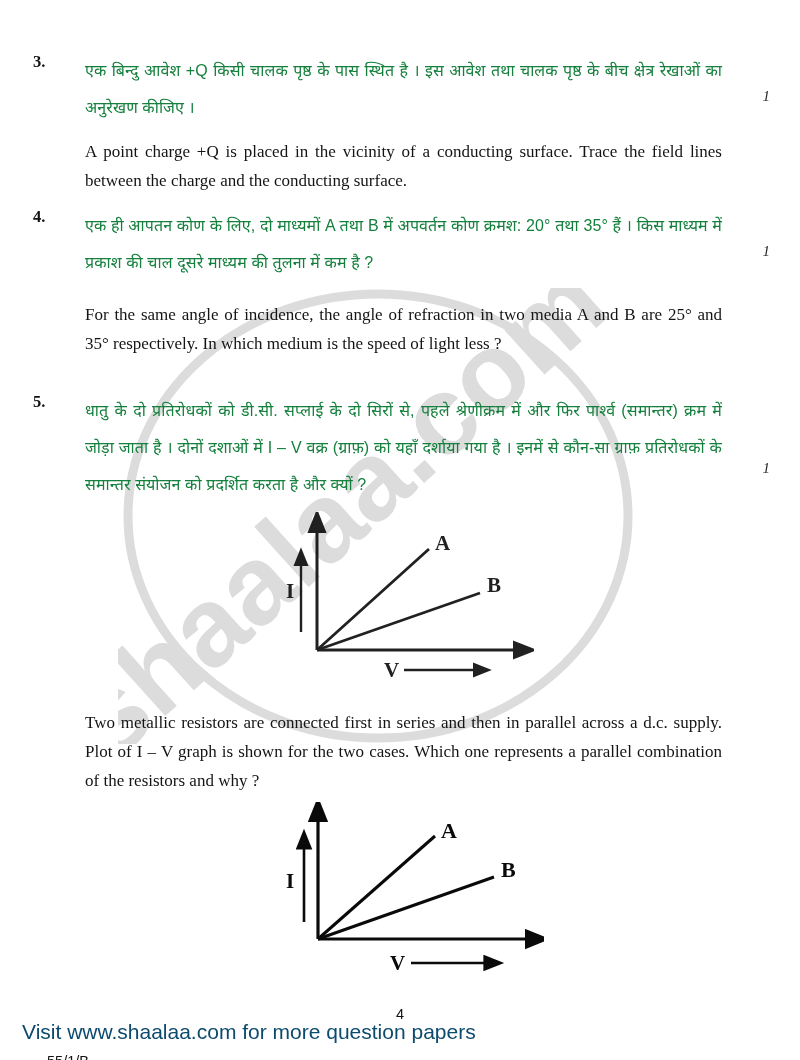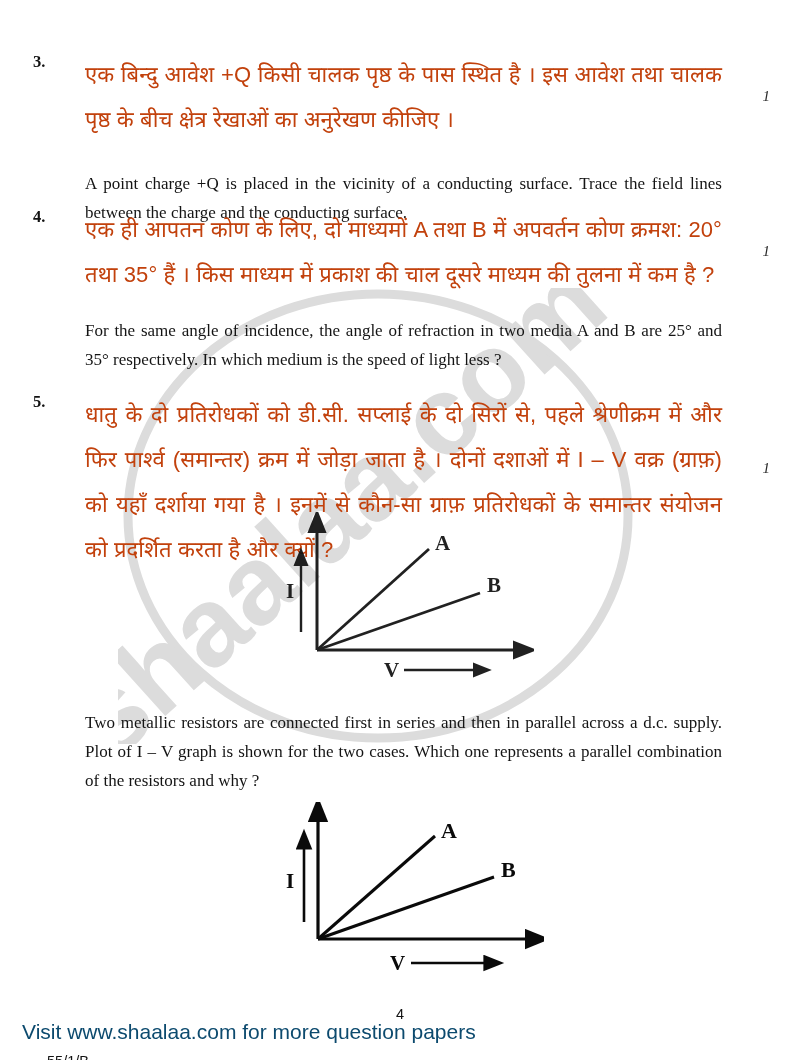--- a/index.html
+++ b/index.html
@@ -57,23 +57,23 @@
     right: 30px;
     font-style: italic;
     font-size: 15px;
     font-family: "Liberation Serif", "DejaVu Serif", serif;
     color: #2a2a2a;
   }
 
   
   .hi {
     font-family: "Liberation Sans", "DejaVu Sans", sans-serif;
-    font-size: 22px;
-    line-height: 45px;
-    color: #c2410c;
+    font-size: 16px;
+    line-height: 37px;
+    color: #15803d;
     text-align: justify;
     text-justify: inter-word;
     letter-spacing: 0.1px;
   }
 
   
   .en {
     font-family: "Liberation Serif", "DejaVu Serif", serif;
     font-size: 17px;
     line-height: 29px;
@@ -131,21 +131,21 @@
     <svg viewBox="0 0 520 456" xmlns="http://www.w3.org/2000/svg">
       <ellipse cx="260" cy="228" rx="250" ry="222" fill="none" stroke="#dcdcdc" stroke-width="9"></ellipse>
       <text x="245" y="250" transform="rotate(-42 245 250)" text-anchor="middle" font-family="Liberation Sans, DejaVu Sans, sans-serif" font-size="112" font-weight="bold" fill="#dcdcdc">shaalaa.com</text>
     </svg>
   </div>
 
   <div class="qblock" style="top:52px;">
     <div class="qnum">3.</div>
     <div class="qbody">
       <div class="hi">एक बिन्दु आवेश +Q किसी चालक पृष्ठ के पास स्थित है । इस आवेश तथा चालक पृष्ठ के बीच क्षेत्र रेखाओं का अनुरेखण कीजिए ।</div>
-      <div class="en" style="margin-top:27px;">A point charge +Q is placed in the vicinity of a conducting surface. Trace the field lines between the charge and the conducting surface.</div>
+      <div class="en" style="margin-top:11px;">A point charge +Q is placed in the vicinity of a conducting surface. Trace the field lines between the charge and the conducting surface.</div>
     </div>
     <div class="mark" style="top:36px;">1</div>
   </div>
 
   <div class="qblock" style="top:207px;">
     <div class="qnum">4.</div>
     <div class="qbody">
       <div class="hi">एक ही आपतन कोण के लिए, दो माध्यमों A तथा B में अपवर्तन कोण क्रमश: 20° तथा 35° हैं । किस माध्यम में प्रकाश की चाल दूसरे माध्यम की तुलना में कम है ?</div>
       <div class="en" style="margin-top:19px;">For the same angle of incidence, the angle of refraction in two media A and B are 25° and 35° respectively. In which medium is the speed of light less ?</div>
     </div>

